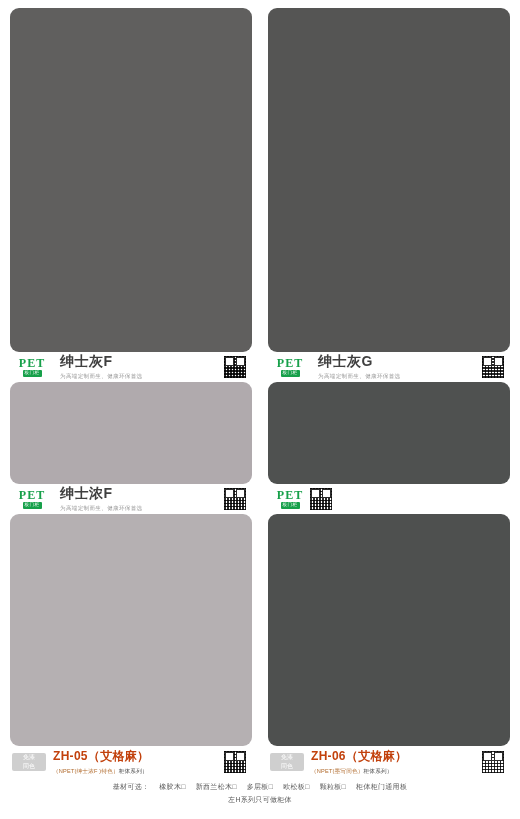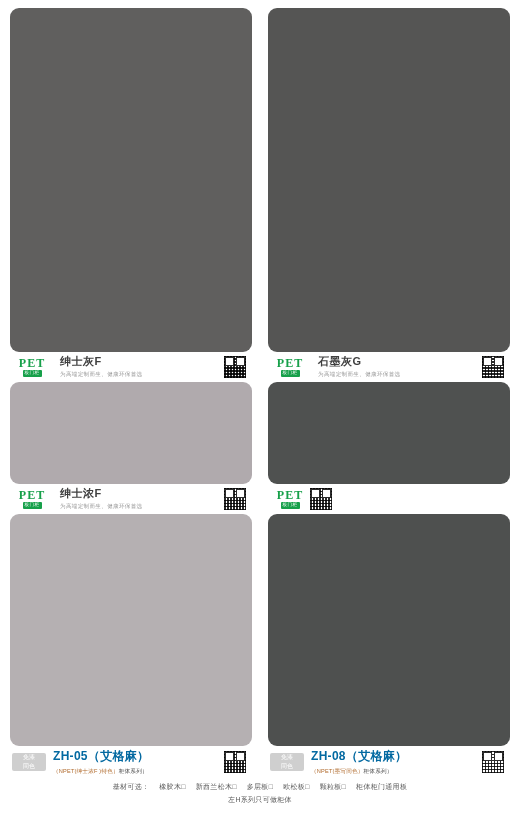--- a/index.html
+++ b/index.html
@@ -65,21 +65,21 @@
     white-space:nowrap;
   }
   .stripinfo{
     flex:1 1 auto;
     padding-left:8px;
     display:flex;
     flex-direction:column;
     justify-content:center;
   }
   .stripinfo .name{
-    font-size:11px;
+    font-size:14px;
     font-weight:bold;
     color:#3f3f3f;
     line-height:1.2;
     letter-spacing:0.5px;
   }
   .stripinfo .desc{
     font-size:5.6px;
     color:#9a9a9a;
     margin-top:3px;
     letter-spacing:0.3px;
@@ -130,21 +130,21 @@
   .strip2info{
     flex:1 1 auto;
     padding-left:7px;
     display:flex;
     flex-direction:column;
     justify-content:center;
   }
   .strip2info .name{
     font-size:12px;
     font-weight:bold;
-    color:#0369a1;
+    color:#c2410c;
     letter-spacing:0.3px;
   }
   .strip2info .desc{
     font-size:5.6px;
     color:#b06a2c;
     margin-top:3px;
     letter-spacing:0.2px;
   }
   .strip2info .desc .dark{color:#4a4a4a;}
 
@@ -224,21 +224,21 @@
     <div class="col">
 
       <div class="swatch" style="background:#555554;height:344px;"></div>
 
       <div class="strip">
         <div class="petbadge">
           <div class="pet">PET</div>
           <div class="sub">板门柜</div>
         </div>
         <div class="stripinfo">
-          <div class="name">石墨灰G</div>
+          <div class="name">绅士灰G</div>
           <div class="desc">为高端定制而生、健康环保首选</div>
         </div>
         <div class="qr"></div>
       </div>
 
       <div class="swatch" style="background:#4f5150;height:102px;"></div>
 
       <div class="strip">
         <div class="petbadge">
           <div class="pet">PET</div>
@@ -248,21 +248,21 @@
       </div>
 
       <div class="swatch" style="background:#4e504f;height:232px;"></div>
 
       <div class="strip2">
         <div class="zhbadge">
           <span>免漆</span>
           <span>同色</span>
         </div>
         <div class="strip2info">
-          <div class="name">ZH-08（艾格麻）</div>
+          <div class="name">ZH-06（艾格麻）</div>
           <div class="desc">
             <span>（NPET(墨写同色）</span><span class="dark">柜体系列）</span>
           </div>
         </div>
         <div class="qr"></div>
       </div>
     </div>
   </div>
 
   <div class="footer">

